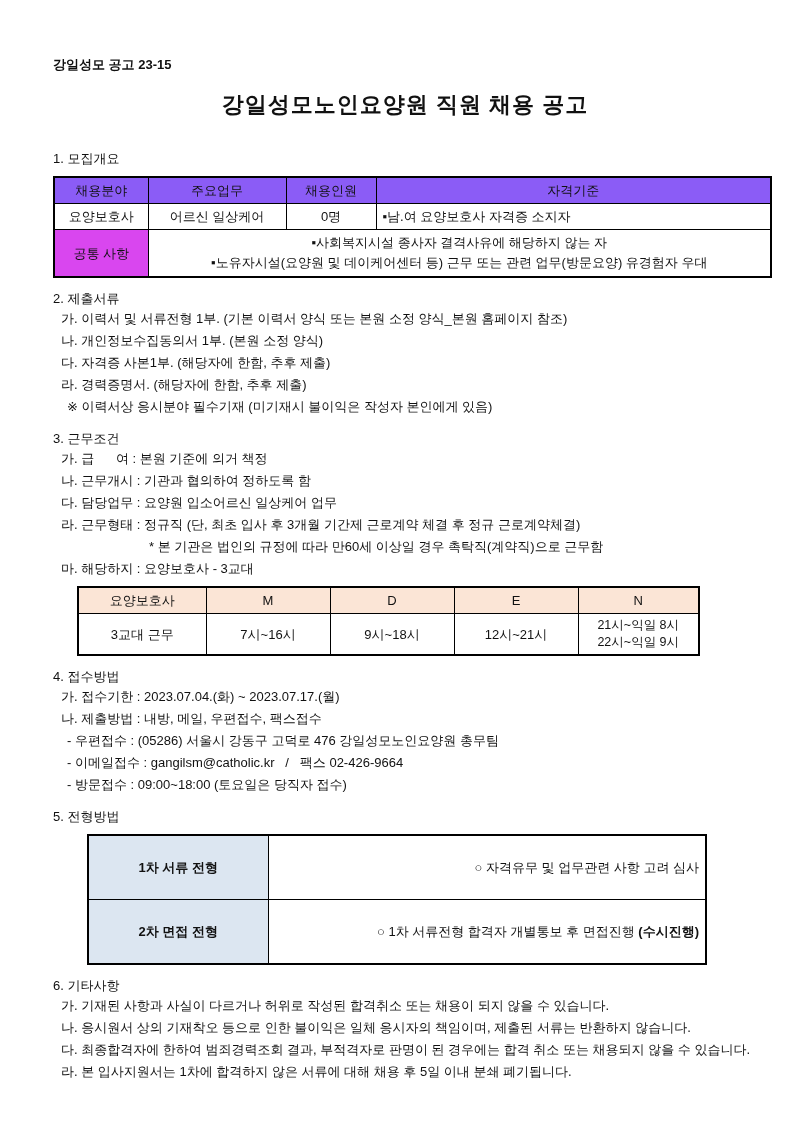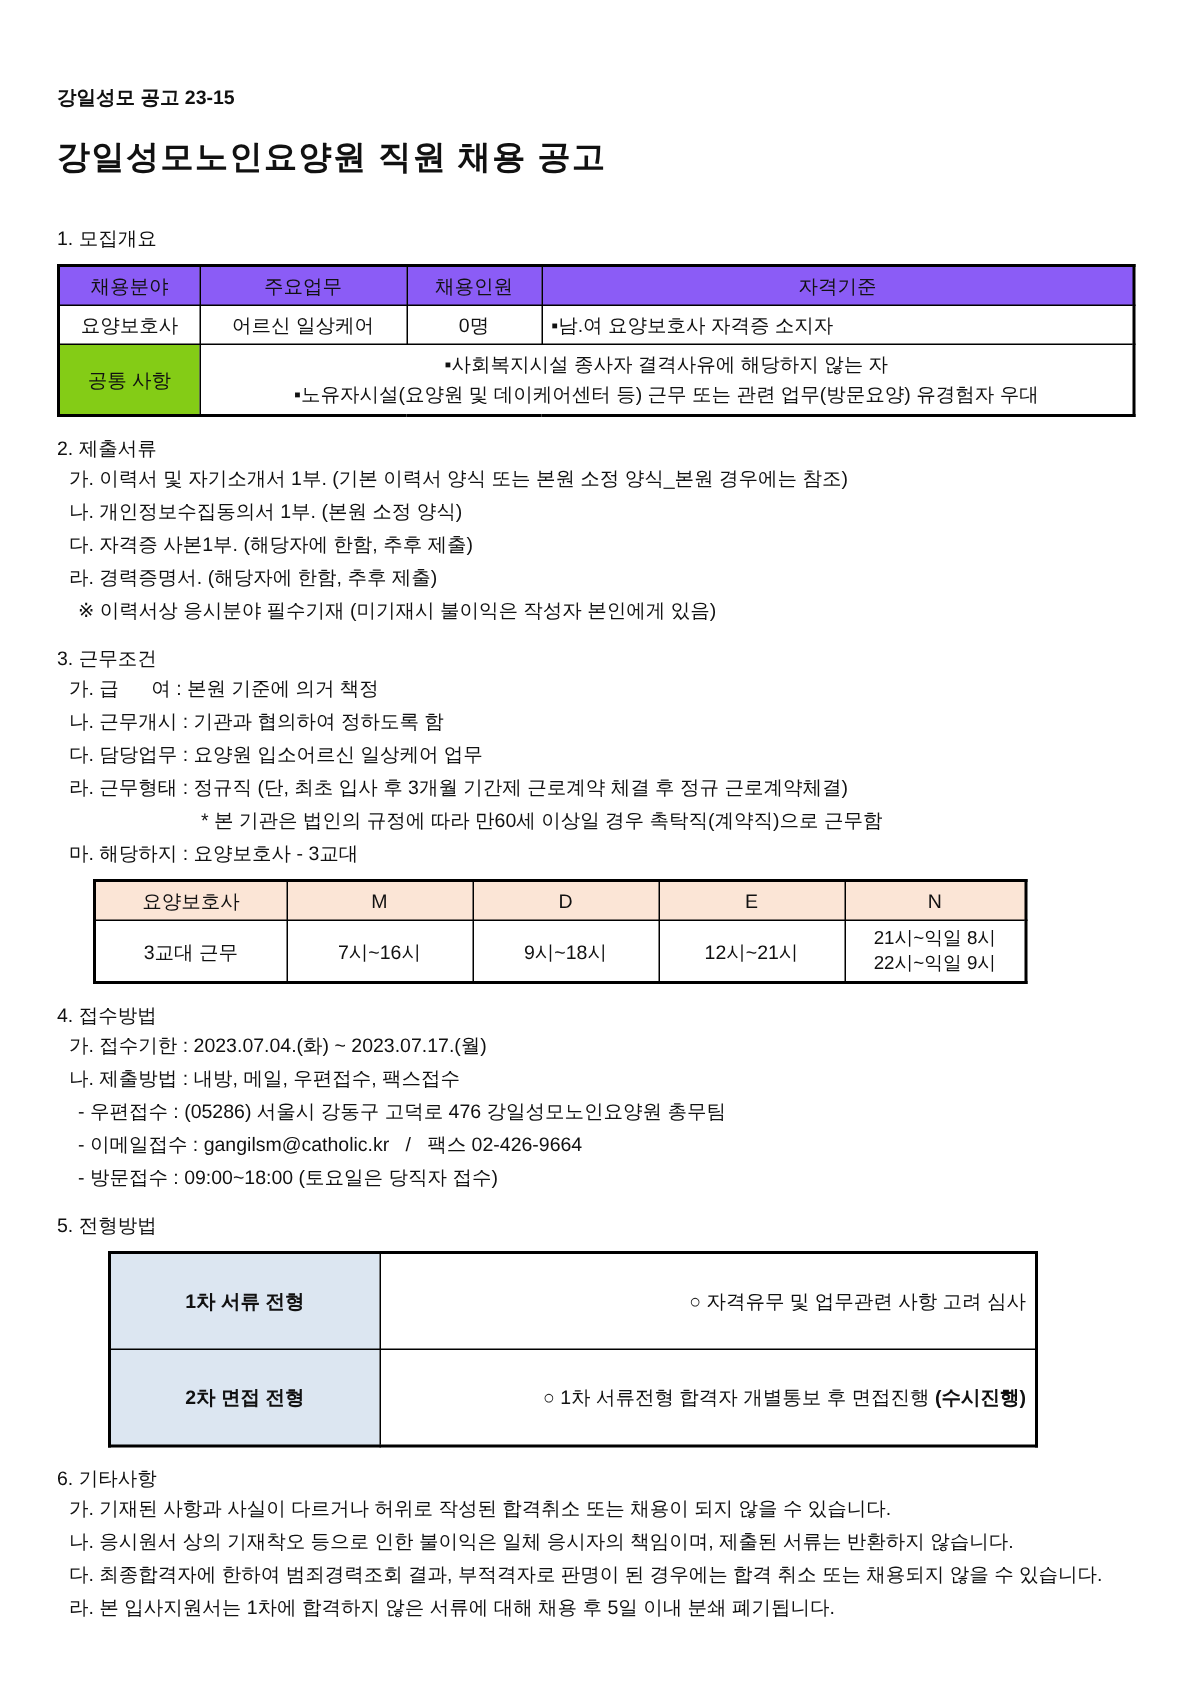--- a/index.html
+++ b/index.html
@@ -12,30 +12,30 @@
     height: 1121px;
     font-family: "Liberation Sans", "DejaVu Sans", sans-serif;
     font-size: 13px;
     color: #111111;
     overflow: hidden;
   }
   .page {
     box-sizing: border-box;
     width: 793px;
     height: 1079px;
-    padding: 56px 36px 0 38px;
+    padding: 56px 36px 0 53px;
   }
   .doc-ref {
     font-weight: bold;
     font-size: 13px;
     white-space: pre-wrap;
   }
   .doc-title {
     margin-top: 16px;
-    text-align: left;
+    text-align: center;
     font-size: 22px;
     font-weight: bold;
     letter-spacing: 1px;
   }
   .section { margin-top: 12px; }
   .section.first { margin-top: 30px; }
   .sec-heading {
     font-size: 13px;
     white-space: pre-wrap;
   }
@@ -59,21 +59,21 @@
     vertical-align: middle;
   }
   .recruit-table {
     margin-top: 8px;
     width: 719px;
     border: 2px solid #000;
   }
   .recruit-table th { background: #8b5cf6; text-align: center; }
   .recruit-table td { text-align: center; }
   .recruit-table td.left { text-align: left; }
-  .recruit-table td.common-label { background: #84cc16; }
+  .recruit-table td.common-label { background: #d946ef; }
   .common-item { text-align: center; white-space: pre-wrap; line-height: 20px; }
   .shift-table {
     margin-top: 6px;
     margin-left: 24px;
     width: 623px;
     border: 2px solid #000;
   }
   .shift-table th { background: #FBE5D6; text-align: center; }
   .shift-table td { text-align: center; }
   .shift-table .night-cell { white-space: pre-line; font-size: 12.5px; line-height: 17px; }
@@ -128,21 +128,21 @@
           <div class="common-item">▪사회복지시설 종사자 결격사유에 해당하지 않는 자</div>
           <div class="common-item">▪노유자시설(요양원 및 데이케어센터 등) 근무 또는 관련 업무(방문요양) 유경험자 우대</div>
         </td>
       </tr>
     </tbody>
       </table>
   </div>
 
   <div class="section">
     <div class="sec-heading">2. 제출서류</div>
-    <div class="line">가. 이력서 및 자기소개서 1부. (기본 이력서 양식 또는 본원 소정 양식_본원 경우에는 참조)</div>
+    <div class="line">가. 이력서 및 서류전형 1부. (기본 이력서 양식 또는 본원 소정 양식_본원 홈페이지 참조)</div>
     <div class="line">나. 개인정보수집동의서 1부. (본원 소정 양식)</div>
     <div class="line">다. 자격증 사본1부. (해당자에 한함, 추후 제출)</div>
     <div class="line">라. 경력증명서. (해당자에 한함, 추후 제출)</div>
     <div class="line sub">※ 이력서상 응시분야 필수기재 (미기재시 불이익은 작성자 본인에게 있음)</div>
   </div>
 
   <div class="section">
     <div class="sec-heading">3. 근무조건</div>
     <div class="line">가. 급      여 : 본원 기준에 의거 책정</div>
     <div class="line">나. 근무개시 : 기관과 협의하여 정하도록 함</div>

